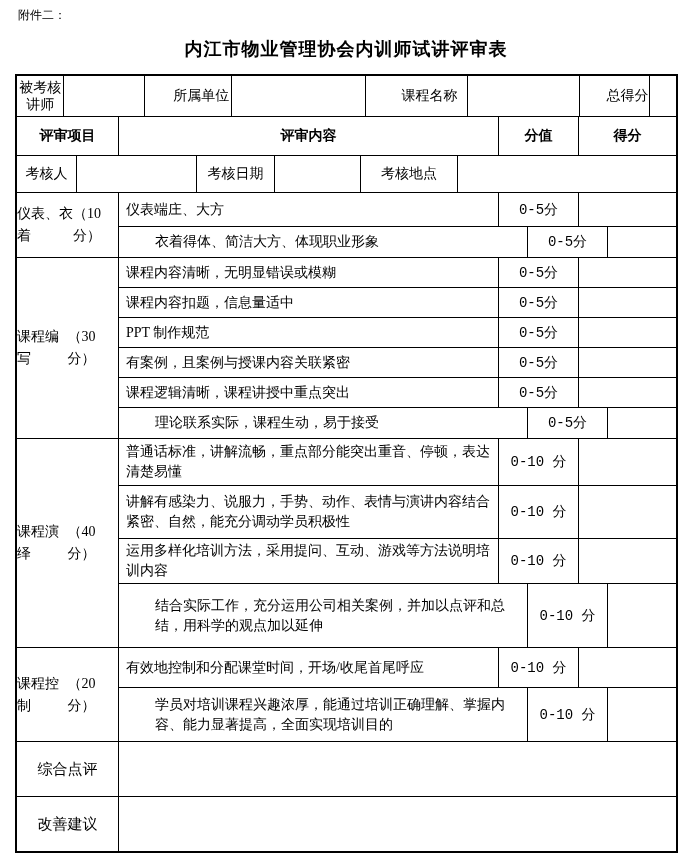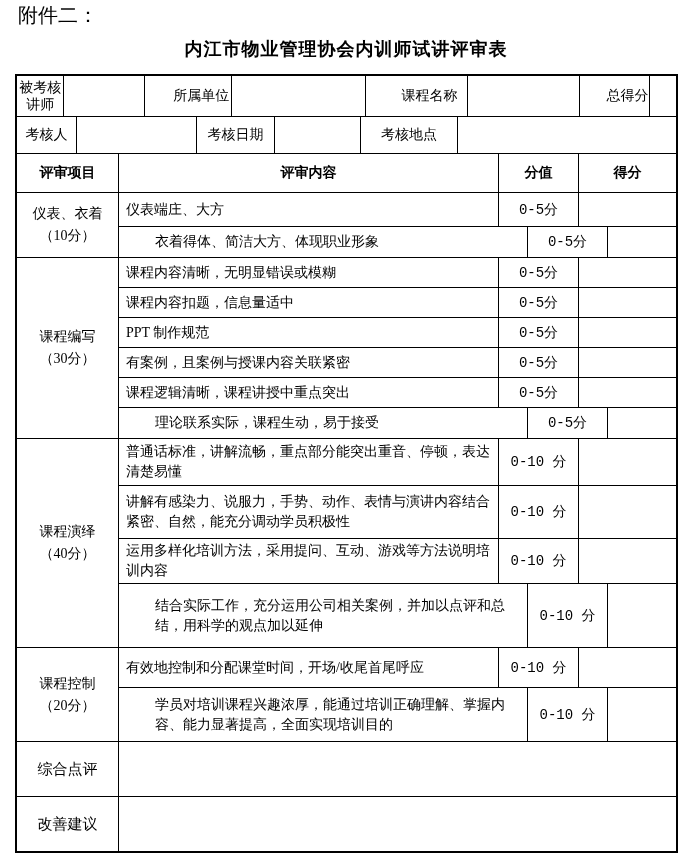--- a/index.html
+++ b/index.html
@@ -6,21 +6,21 @@
   .sheet {
     position:relative;
     width:692px; height:859px;
     background:#ffffff;
     color:#000000;
     font-family:"Liberation Serif","DejaVu Serif",serif;
     overflow:hidden;
   }
   .attachment {
     position:absolute; left:18px; top:5px;
-    font-size:20px; line-height:20px;font-family:Liberation Serif, serif;
+    font-size:12px; line-height:20px;font-family:Liberation Serif, serif;
   }
   .doc-title {
     position:absolute; left:0; top:36px; width:100%;
     text-align:center; font-size:18px; font-weight:bold;
     letter-spacing:1px; line-height:26px;
   }
   .tbl {
     position:absolute; left:15px; top:74px; width:663px;
     border:2px solid #000; box-sizing:border-box;
     font-size:14px;
@@ -36,21 +36,21 @@
   .prewrap { white-space:pre-line; line-height:17px; }
   
   .r-info1 { height:41px;gap:26px; }
   .r-info2 { height:37px; }
   
   .r-head { height:39px; font-weight:bold; }
   
   .section { display:flex; border-bottom:1px solid #000; box-sizing:border-box; }
   .sec-label {
     width:102px; border-right:1px solid #000; box-sizing:border-box;
-    display:flex; flex-direction:column; align-items:center; justify-content:center;
+    display:flex; align-items:center; justify-content:center;
     line-height:22px;
   }
   .sec-rows { flex:1; display:flex; flex-direction:column; }
   .sub { display:flex; border-bottom:1px solid #000; box-sizing:border-box; }
   .sub:last-child { border-bottom:none;margin-left:29px; }
   .cell-content {
     width:380px; border-right:1px solid #000; box-sizing:border-box;
     display:flex; align-items:center; justify-content:flex-start;
     text-align:left; padding:2px 8px 2px 7px; line-height:20px;
   }
@@ -87,36 +87,36 @@
 讲师</div>
       <div class="td w70"></div>
       <div class="td w77">所属单位</div>
       <div class="td w137"></div>
       <div class="td w97">课程名称</div>
       <div class="td w109"></div>
       <div class="td w56">总得分</div>
       <div class="td flex1 lastc"></div>
     </div>
 
+    <div class="tr r-head">
+      <div class="td w102">评审项目</div>
+      <div class="td w380">评审内容</div>
+      <div class="td w80">分值</div>
+      <div class="td flex1 lastc">得分</div>
+    </div>
+
     <div class="tr r-info2">
       <div class="td w60">考核人</div>
       <div class="td w120"></div>
       <div class="td w78">考核日期</div>
       <div class="td w86"></div>
       <div class="td w97">考核地点</div>
       <div class="td flex1 lastc"></div>
     </div>
 
-    <div class="tr r-head">
-      <div class="td w102">评审项目</div>
-      <div class="td w380">评审内容</div>
-      <div class="td w80">分值</div>
-      <div class="td flex1 lastc">得分</div>
-    </div>
-
     <div class="section">
       <div class="sec-label">
         <div>仪表、衣着</div>
         <div>（10分）</div>
       </div>
       <div class="sec-rows">
         <div class="sub h34">
           <div class="cell-content">仪表端庄、大方</div>
           <div class="cell-points">0-5分</div>
           <div class="td cell-score lastc"></div>

